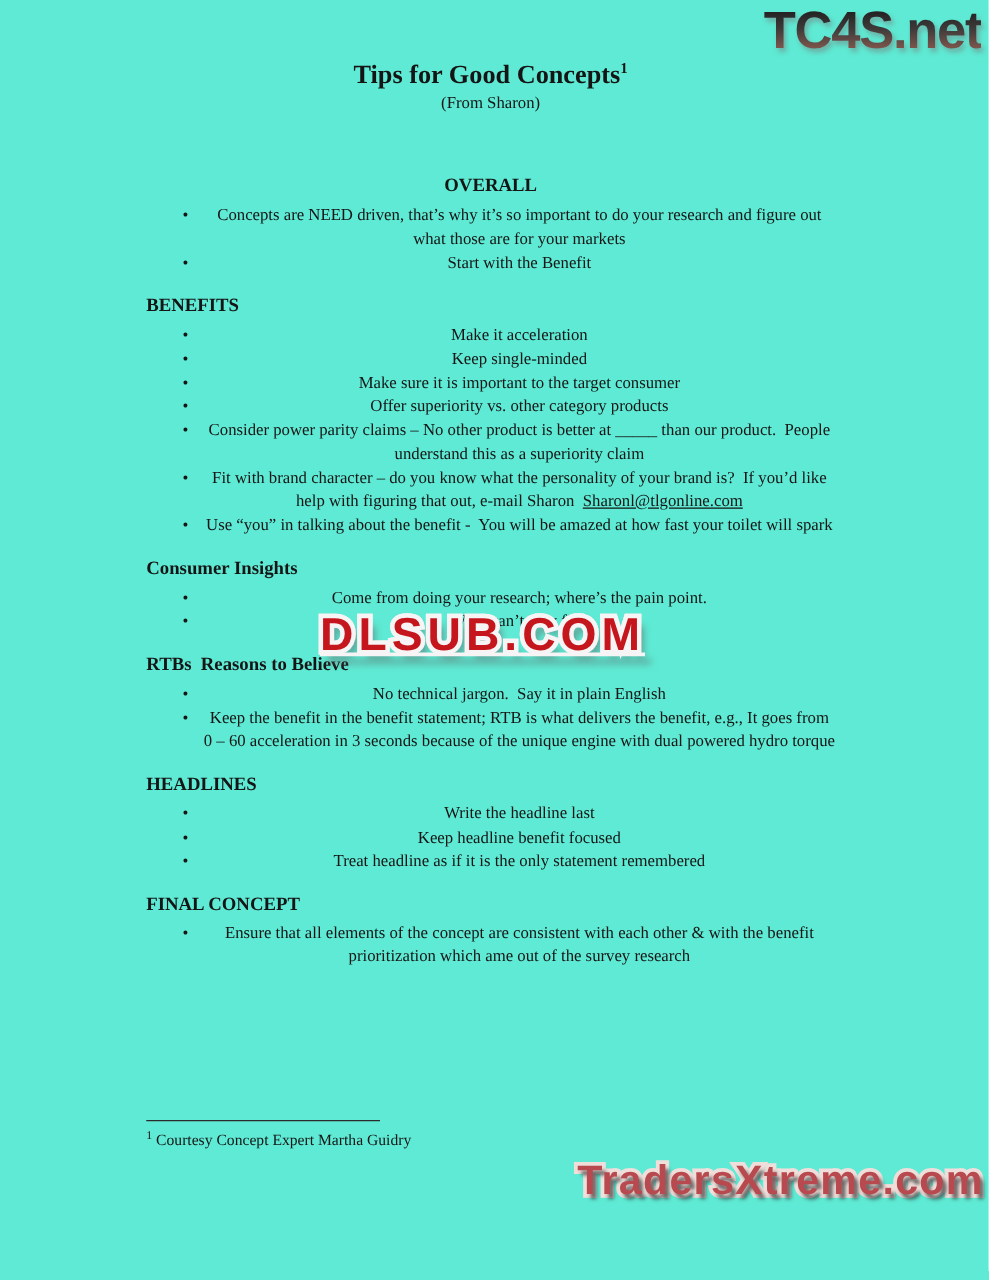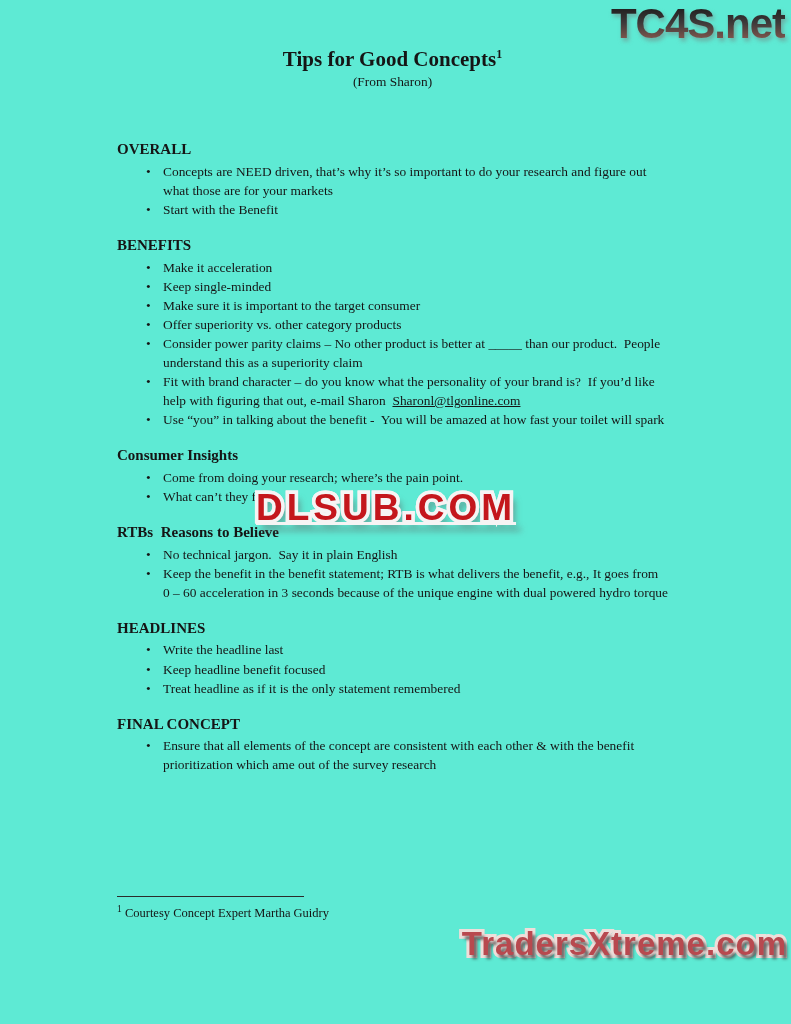--- a/index.html
+++ b/index.html
@@ -46,22 +46,22 @@
     margin: 0; padding-top: 47px;
     text-align: center; font-size: 21px; font-weight: bold; line-height: 1.2;
   }
   .title sup { font-size: 12px; }
   .subtitle { text-align: center; font-size: 13.4px; margin-top: 2px; }
   h2.sec {
     font-size: 15px; font-weight: bold;
     margin: 17px 0 3px 0; line-height: 1.25;
     white-space: pre-wrap;
   }
-  h2.sec.first { margin-top: 50px; }
-  ul.bullets { margin: 0; padding: 0 0 0 46px; width: 505px; }
+  h2.sec.first { margin-top: 50px; text-align: center; }
+  ul.bullets { margin: 0; padding: 0 0 0 46px; width: 505px; text-align: center; }
   ul.bullets li {
     list-style: none; position: relative;
     font-size: 13.4px; line-height: 1.42;
     white-space: pre-wrap;
   }
   ul.bullets li::before {
     content: "\2022";
     position: absolute; left: -17px; top: 0;
   }
   .email { text-decoration: underline; cursor: pointer; }

